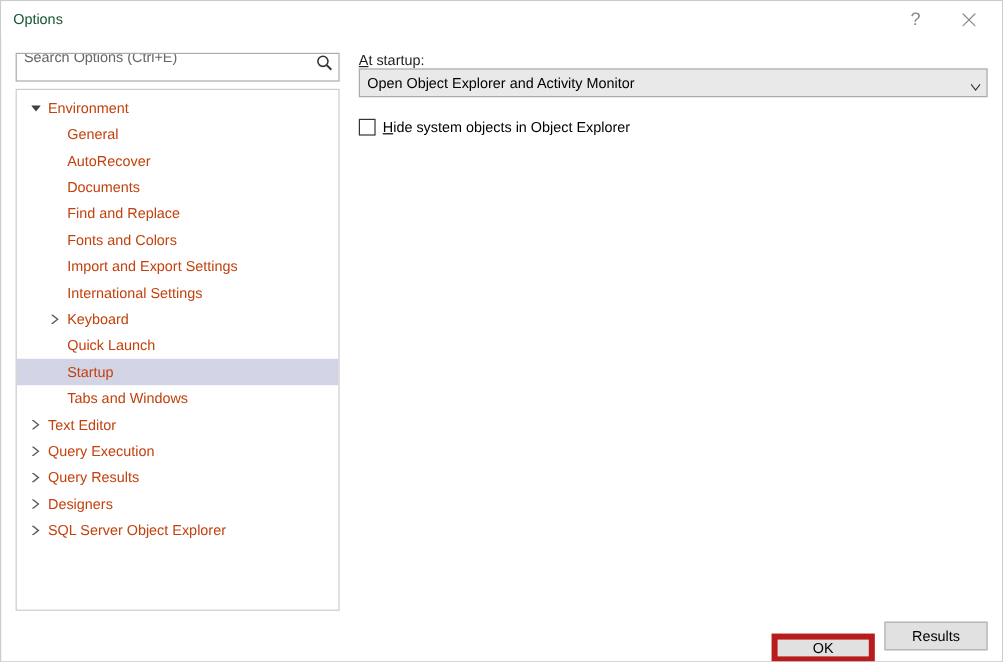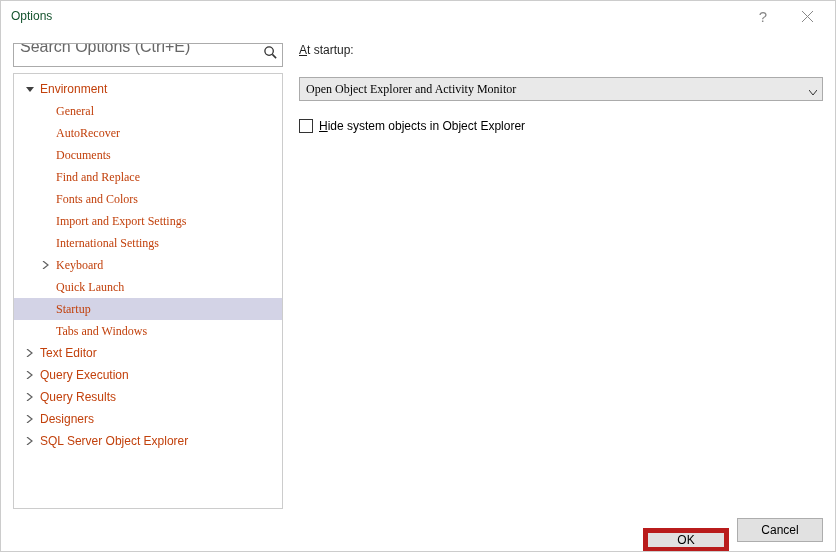--- a/index.html
+++ b/index.html
@@ -51,21 +51,21 @@
     .search-wrap {
       position: relative;
       margin-bottom: 6px;
     }
     .search-input {
       width: 100%;
       height: 24px;
       border: 1px solid #ababab;
       padding: 0 26px 16px 6px;
       font-family: inherit;
-      font-size: 16px;
+      font-size: 12px;
       color: #000;
       outline: none;
     }
     .search-input::placeholder { color: #666; }
     .search-icon {
       position: absolute;
       right: 5px;
       top: 4px;
       width: 15px;
       height: 15px;
@@ -91,50 +91,49 @@
     .tree-item .arrow {
       width: 12px;
       display: inline-flex;
       align-items: center;
       justify-content: center;
       margin-right: 2px;
       color: #606060;
     }
     .tree-item .arrow svg { width: 8px; height: 8px; }
     .tree-item.level-0 { padding-left: 10px; }
-    .tree-item.level-1 { padding-left: 26px; font-family: Liberation Serif, serif; }
+    .tree-item.level-1 { padding-left: 26px; }
     .tree-item.level-1.has-arrow { padding-left: 26px; }
     .tree-item .spacer { width: 14px; display:inline-block; }
     .tree-label { padding-left: 2px; }
     .right {
       flex: 1;
       padding-left: 16px;
       padding-top: 2px;
     }
     .field-label {
       display: block;
-      margin-bottom: 20px;
+      margin-bottom: 0;
       color: #1e1e1e;
     }
     .underline-char { text-decoration: underline; }
     .select-wrap {
       position: relative;
       margin-bottom: 18px;
     }
     .select-box {
       width: 100%;
       height: 24px;
       border: 1px solid #ababab;
       background: #e9e9e9;
       display: flex;
       align-items: center;
       padding: 0 24px 0 6px;
       cursor: pointer;
       font-size: 12px;
-      font-family: Liberation Serif, serif;
     }
     .select-arrow {
       position: absolute;
       right: 6px;
       top: 8px;
       pointer-events: none;
     }
     .select-arrow svg { width: 8px; height: 6px; }
     .checkbox-row {
       display: flex;
@@ -311,14 +310,14 @@
     </div>
     <div class="checkbox-row">
       <div class="checkbox"></div>
       <label class="checkbox-label"><span class="underline-char">H</span><span>ide system objects in Object Explorer</span></label>
     </div>
   </div>
 </div>
 
 <div class="footer">
   <button class="btn primary">OK</button>
-  <button class="btn">Cancel</button>
+  <button class="btn">Results</button>
 </div>
 
 </body></html>

